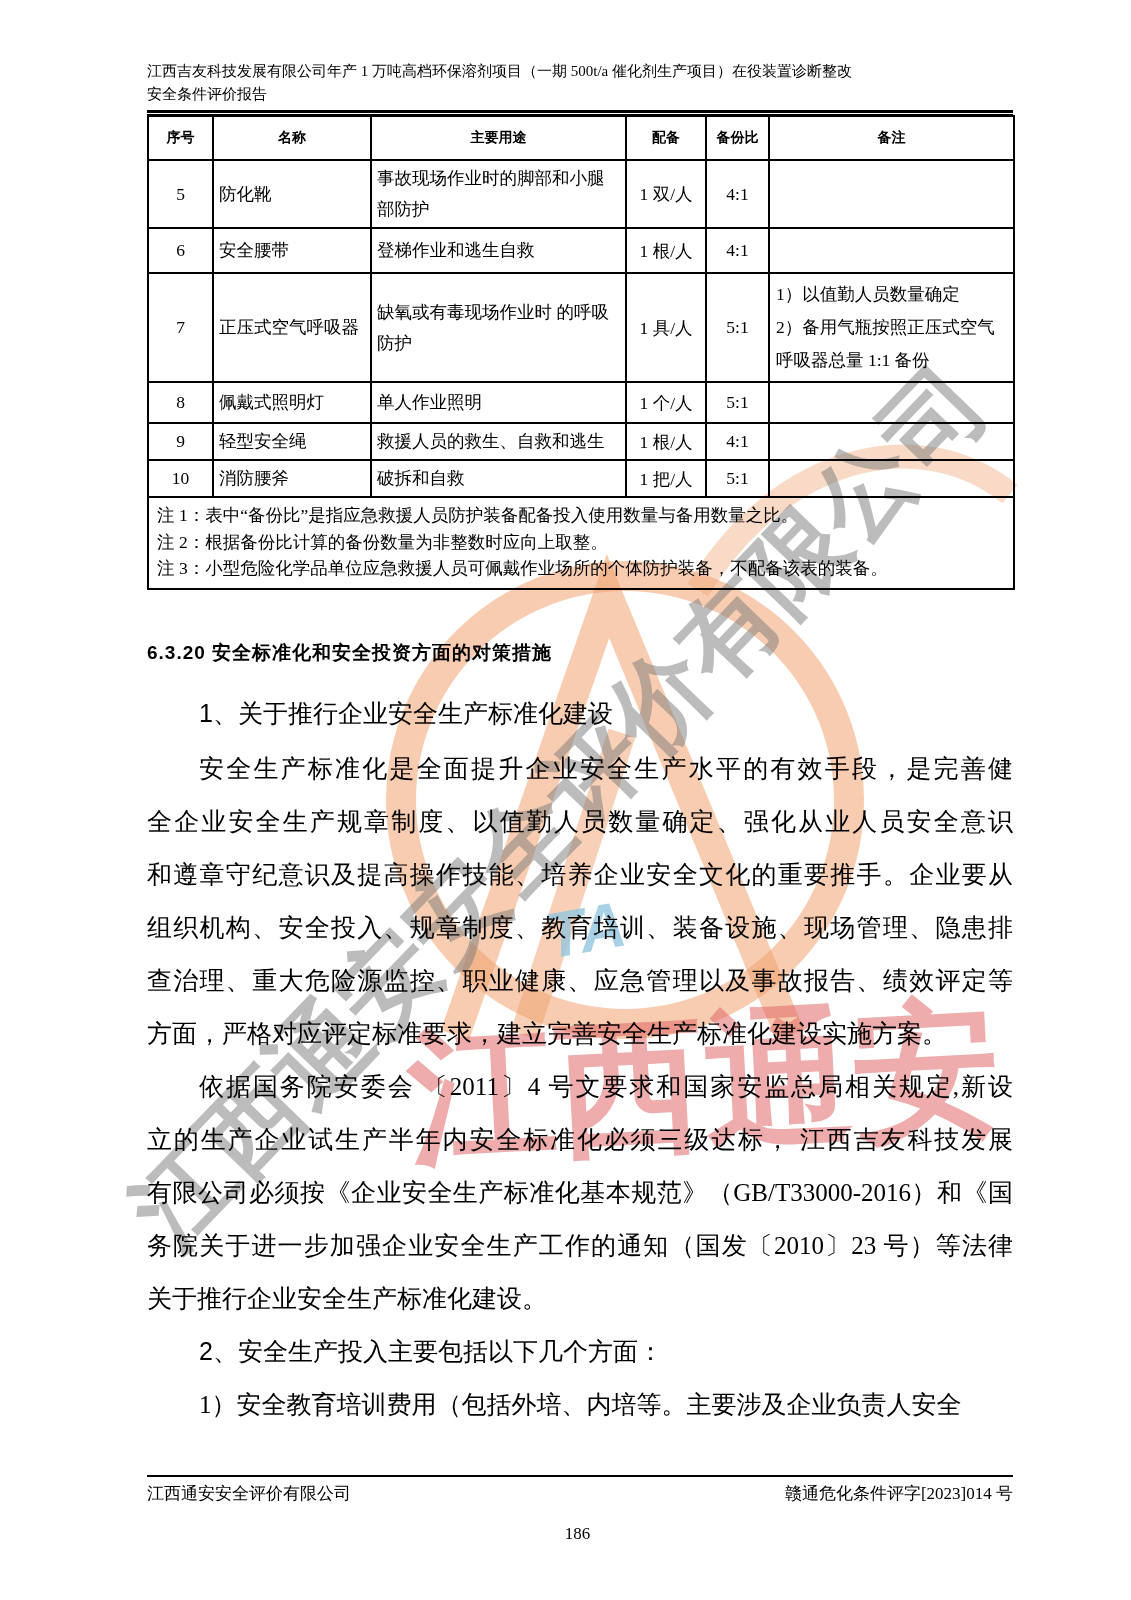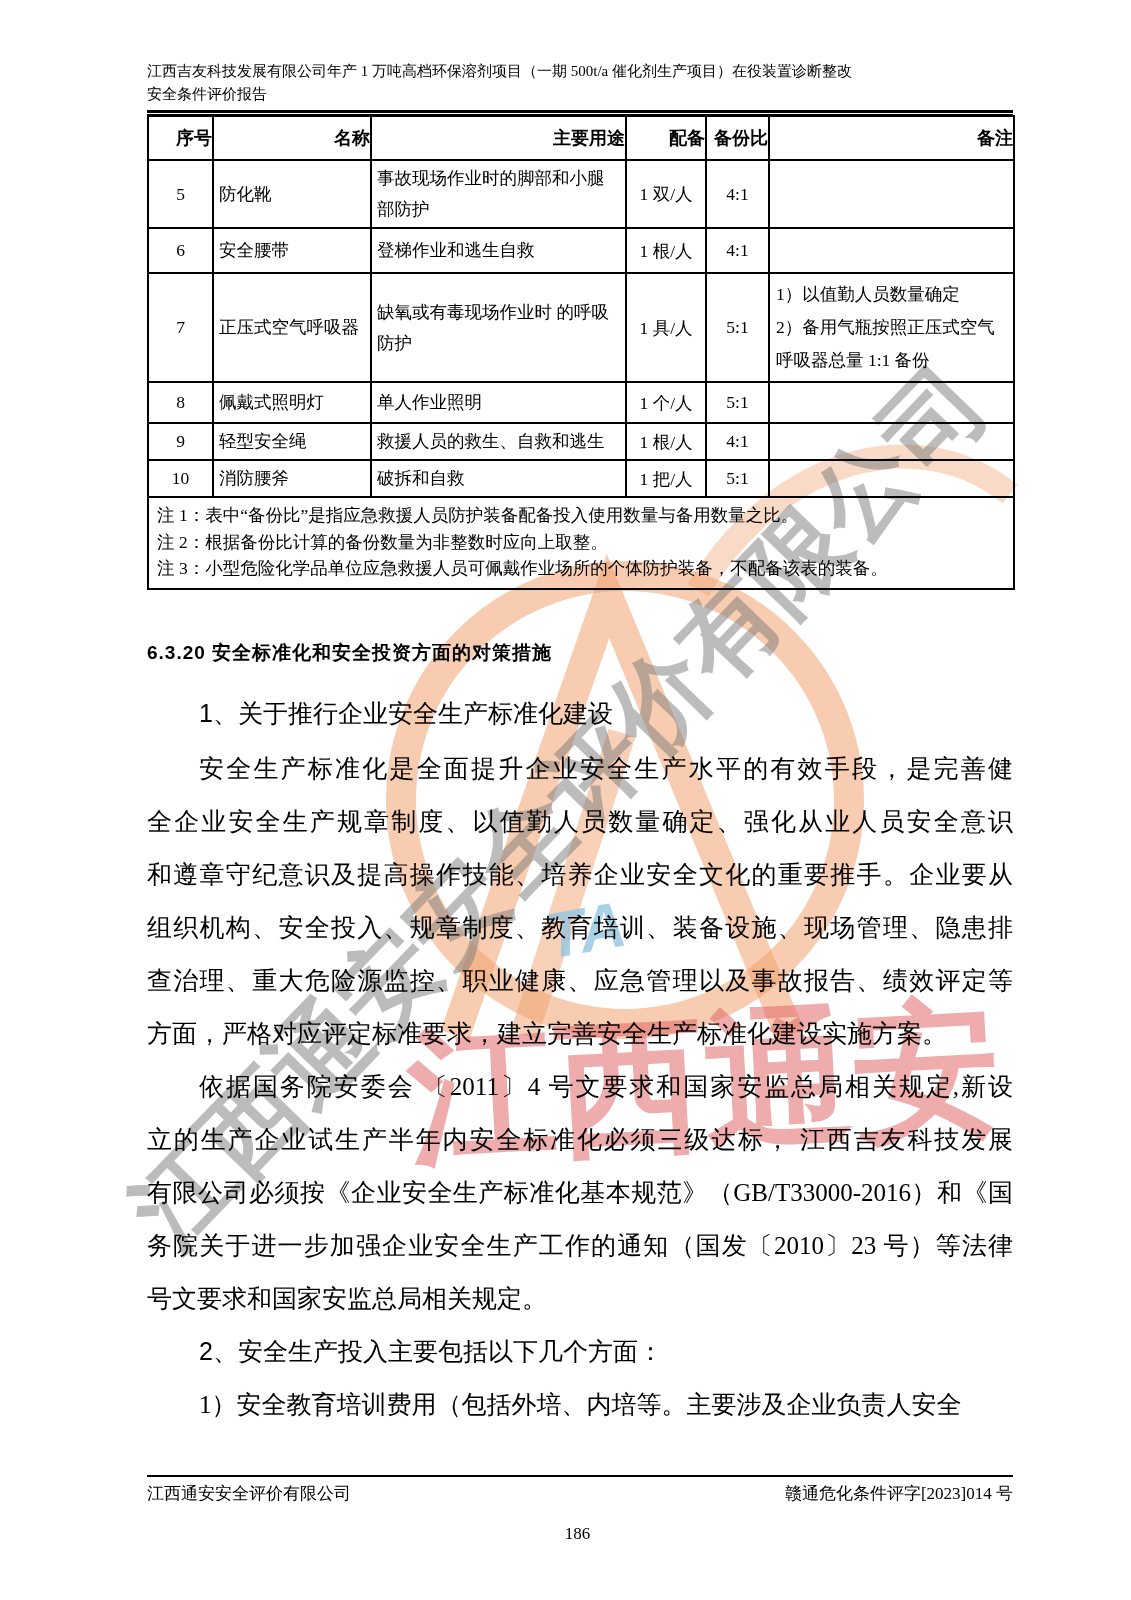--- a/index.html
+++ b/index.html
@@ -31,21 +31,21 @@
     font-weight:bold; font-style:italic; font-size:64px; line-height:64px;
     color:rgba(148,198,224,0.80);
     transform:rotate(-10deg);
   }
   
   .content { position:absolute; left:147px; top:0; width:866px; z-index:2; }
   .doc-header { padding-top:60px; text-align:left; font-size:15px; line-height:23px; }
   .thick-rule { margin-top:4px; height:5px; border-top:3px solid #000; border-bottom:1px solid #000; }
   table { width:866px; border-collapse:collapse; table-layout:fixed; font-size:17.5px; background:transparent; }
   th,td { border:2px solid #000; vertical-align:middle; }
-  th { font-weight:bold; text-align:right; font-size:18px; }
+  th { font-weight:bold; text-align:center; font-size:14px; }
   td.c { text-align:center; }
   td.l { text-align:left; padding:2px 5px; line-height:31px; }
   td.remark { text-align:left; padding:4px 6px; line-height:33px; white-space:pre-line; vertical-align:middle; }
   tr.h44 { height:44px; } tr.h62 { height:62px; } tr.h45 { height:45px; }
   tr.h98 { height:98px; } tr.h41 { height:41px; } tr.h37 { height:37px; }
   tr.notes-row td { padding:4px 8px 6px 8px; line-height:26.5px; text-align:left; }
   .section-heading {
     margin-top:46px; font-size:19px; line-height:34px; font-weight:bold;
     font-family:"Liberation Sans","DejaVu Sans",sans-serif; letter-spacing:1px;
   }
@@ -186,21 +186,21 @@
     <div class="jline">组织机构、安全投入、规章制度、教育培训、装备设施、现场管理、隐患排</div>
     <div class="jline">查治理、重大危险源监控、职业健康、应急管理以及事故报告、绩效评定等</div>
     <div class="jline jend">方面，严格对应评定标准要求，建立完善安全生产标准化建设实施方案。</div>
   </div>
 
   <div class="para" style="margin-top:0">
     <div class="jline indent">依据国务院安委会 〔2011〕4 号文要求和国家安监总局相关规定,新设</div>
     <div class="jline">立的生产企业试生产半年内安全标准化必须三级达标， 江西吉友科技发展</div>
     <div class="jline">有限公司必须按《企业安全生产标准化基本规范》（GB/T33000-2016）和《国</div>
     <div class="jline">务院关于进一步加强企业安全生产工作的通知（国发〔2010〕23 号）等法律</div>
-    <div class="jline jend">号文要求和国家安监总局相关规定。</div>
+    <div class="jline jend">关于推行企业安全生产标准化建设。</div>
   </div>
 
   <div class="sub sub2">2、安全生产投入主要包括以下几个方面：</div>
   <div class="jline indent jend">1）安全教育培训费用（包括外培、内培等。主要涉及企业负责人安全</div>
 
 </div>
 
 <div class="footer-rule"></div>
 <div class="doc-footer">
   <span class="center">186</span>

